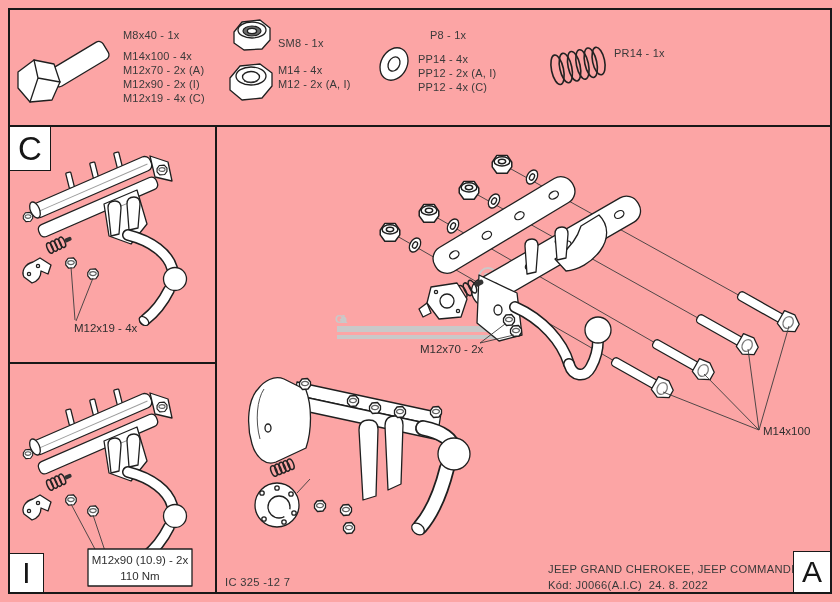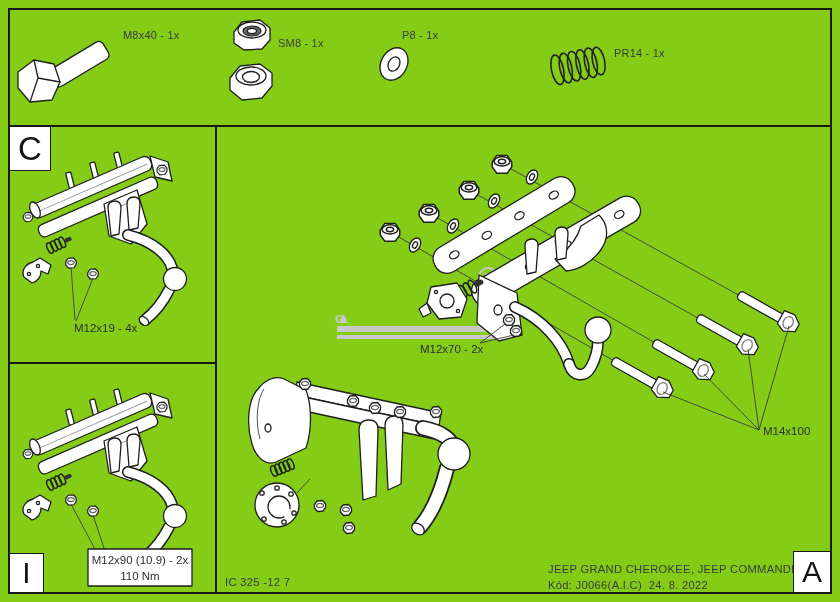--- a/index.html
+++ b/index.html
@@ -1,16 +1,16 @@
 <!DOCTYPE html>
 <html><head>
 <meta charset="utf-8">
 <style>
   html,body{margin:0;padding:0;background:#fff;}
-  .sheet{position:relative;width:840px;height:602px;background:#84cc16;
+  .sheet{position:relative;width:840px;height:602px;background:#fca5a5;
          font-family:"Liberation Sans",sans-serif;color:#2e2e2e;overflow:hidden;}
   .frame{position:absolute;left:8px;top:8px;width:824px;height:586px;
          border:2px solid #181818;box-sizing:border-box;}
   .legend{position:absolute;left:0;top:0;width:820px;height:117px;
           border-bottom:2px solid #181818;box-sizing:border-box;}
   .col-left{position:absolute;left:0;top:117px;width:207px;height:465px;
             border-right:2px solid #181818;box-sizing:border-box;}
   .panel-c{position:absolute;left:0;top:0;width:205px;height:237px;
            border-bottom:2px solid #181818;box-sizing:border-box;}
   .panel-i{position:absolute;left:0;top:237px;width:205px;height:228px;}
@@ -122,43 +122,58 @@
 
     <div class="legend">
       <svg class="abs" style="left:2px;top:12px" width="108" height="90" viewBox="0 0 108 90">
         <g transform="rotate(-31 44 56)">
             <rect class="ln" x="40" y="46" width="62" height="20" rx="5"></rect>
           </g>
         <path class="ln" d="M6,50 L22,38 L42,42 L48,60 L40,78 L18,80 L6,66 Z"></path>
         <path class="ln nf" d="M22,38 L26,56 L48,60 M26,56 L18,80"></path>
       </svg>
       <div class="lg-txt" style="left:113px;top:18px">M8x40 - 1x</div>
+      <div class="lg-txt" style="left:113px;top:39px">
+        <div>M14x100 - 4x</div>
+        <div>M12x70 - 2x (A)</div>
+        <div>M12x90 - 2x (I)</div>
+        <div>M12x19 - 4x (C)</div>
+      </div>
 
       <svg class="abs" style="left:220px;top:6px" width="44" height="38" viewBox="0 0 44 38">
         <path class="ln" d="M4,16 L12,6 L30,4 L40,12 L40,24 L32,33 L14,34 L4,27 Z"></path>
         <ellipse class="ln" cx="22" cy="14" rx="14" ry="8"></ellipse>
         <ellipse cx="22" cy="15" rx="9" ry="5" fill="#6a6a6a" stroke="#1f1f1f" stroke-width="1.2"></ellipse>
         <ellipse class="ln" cx="22" cy="15" rx="4.6" ry="2.6"></ellipse>
       </svg>
       <div class="lg-txt" style="left:268px;top:26px">SM8 - 1x</div>
 
       <svg class="abs" style="left:217px;top:50px" width="48" height="44" viewBox="0 0 48 44">
         <path class="ln" d="M3,18 L13,6 L33,4 L45,13 L45,26 L35,38 L15,40 L3,30 Z"></path>
         <ellipse class="ln" cx="24" cy="16" rx="15" ry="9"></ellipse>
         <ellipse class="ln" cx="24" cy="17" rx="8.5" ry="5.5"></ellipse>
         <path class="thin" d="M17,21 Q24,24 31,20"></path>
       </svg>
+      <div class="lg-txt" style="left:268px;top:53px">
+        <div>M14 - 4x</div>
+        <div>M12 - 2x (A, I)</div>
+      </div>
 
       <svg class="abs" style="left:364px;top:32px" width="40" height="44" viewBox="0 0 40 44">
         <g transform="rotate(28 20 22)">
           <ellipse class="ln" cx="20" cy="22" rx="13" ry="17"></ellipse>
           <ellipse class="ln" cx="20" cy="22" rx="5.5" ry="7.5"></ellipse>
         </g>
       </svg>
-      <div class="lg-txt" style="left:392px;top:18px">P8 - 1x</div>
+      <div class="lg-txt" style="left:420px;top:18px">P8 - 1x</div>
+      <div class="lg-txt" style="left:408px;top:42px">
+        <div>PP14 - 4x</div>
+        <div>PP12 - 2x (A, I)</div>
+        <div>PP12 - 4x (C)</div>
+      </div>
 
       <svg class="abs" style="left:538px;top:28px" width="64" height="54" viewBox="0 0 64 54">
         <g transform="rotate(-12 32 27)">
           <ellipse class="coil nf" cx="9" cy="27" rx="6" ry="15" stroke="#222" stroke-width="1.6" fill="none"></ellipse>
           <ellipse cx="17.5" cy="27" rx="6" ry="15" stroke="#222" stroke-width="1.6" fill="none"></ellipse>
           <ellipse cx="26" cy="27" rx="6" ry="15" stroke="#222" stroke-width="1.6" fill="none"></ellipse>
           <ellipse cx="34.5" cy="27" rx="6" ry="15" stroke="#222" stroke-width="1.6" fill="none"></ellipse>
           <ellipse cx="43" cy="27" rx="6" ry="15" stroke="#222" stroke-width="1.6" fill="none"></ellipse>
           <ellipse cx="51" cy="27" rx="6" ry="14" stroke="#222" stroke-width="1.6" fill="none"></ellipse>
         </g>

